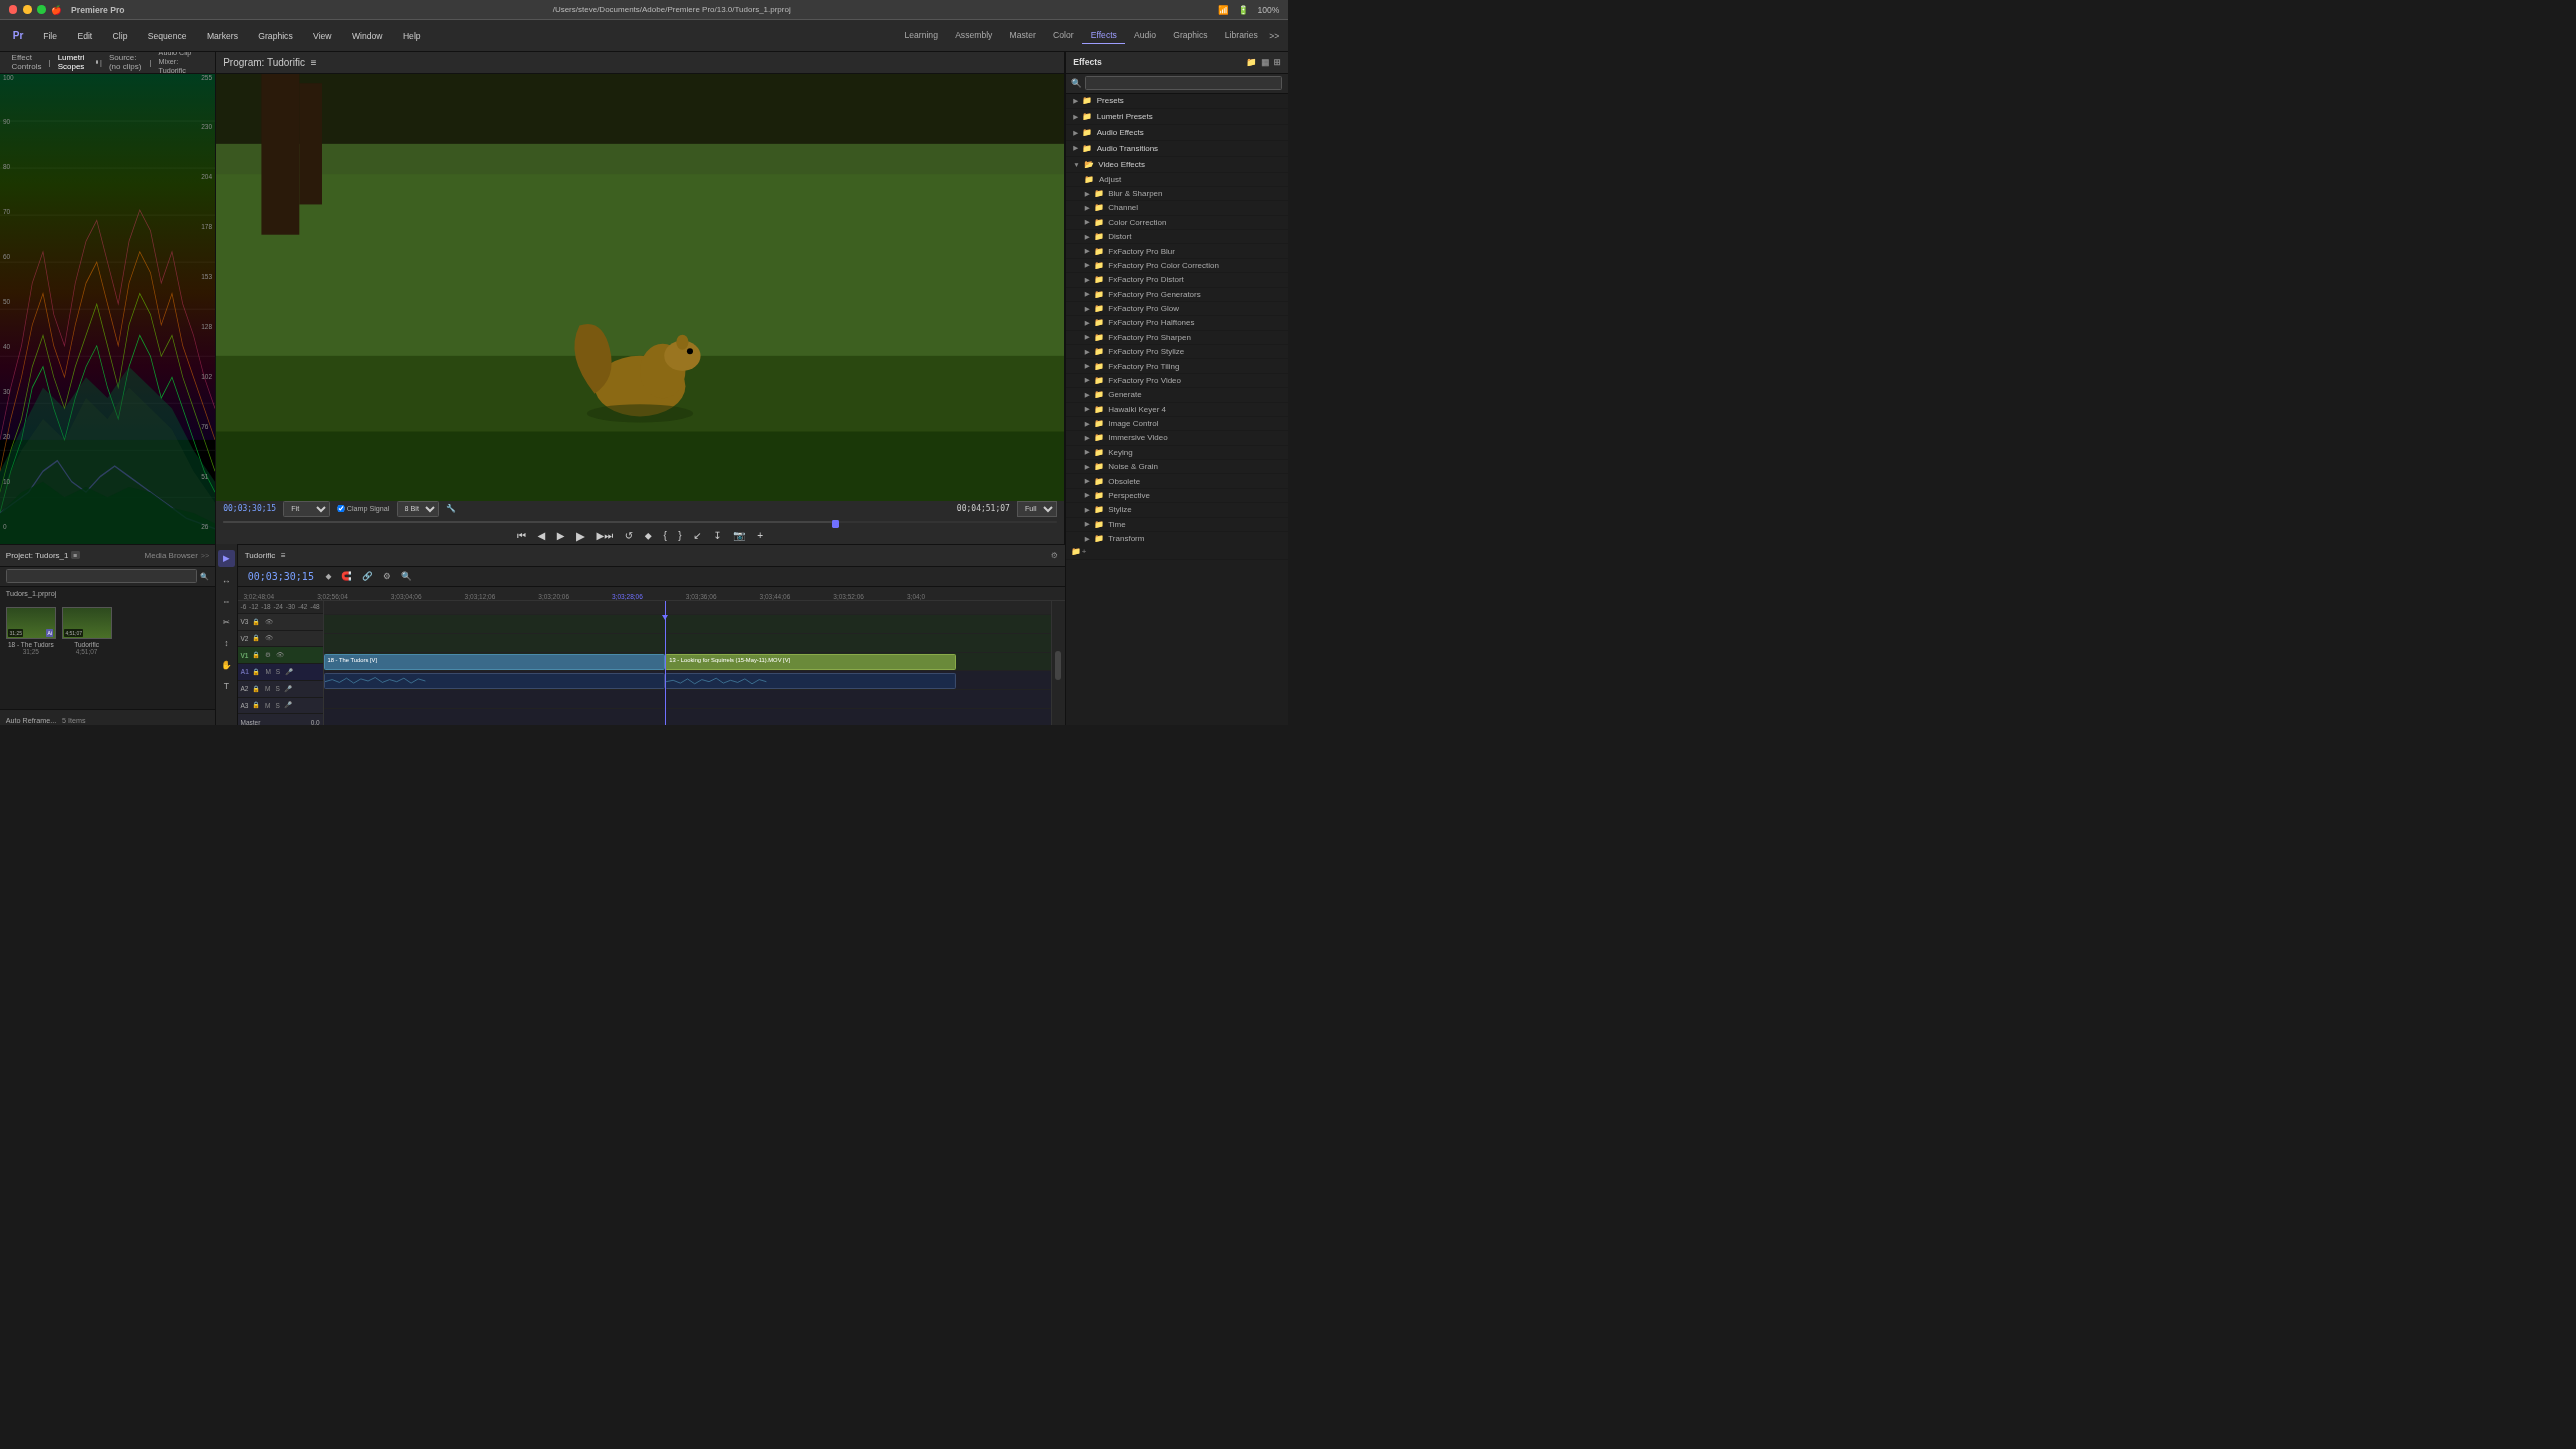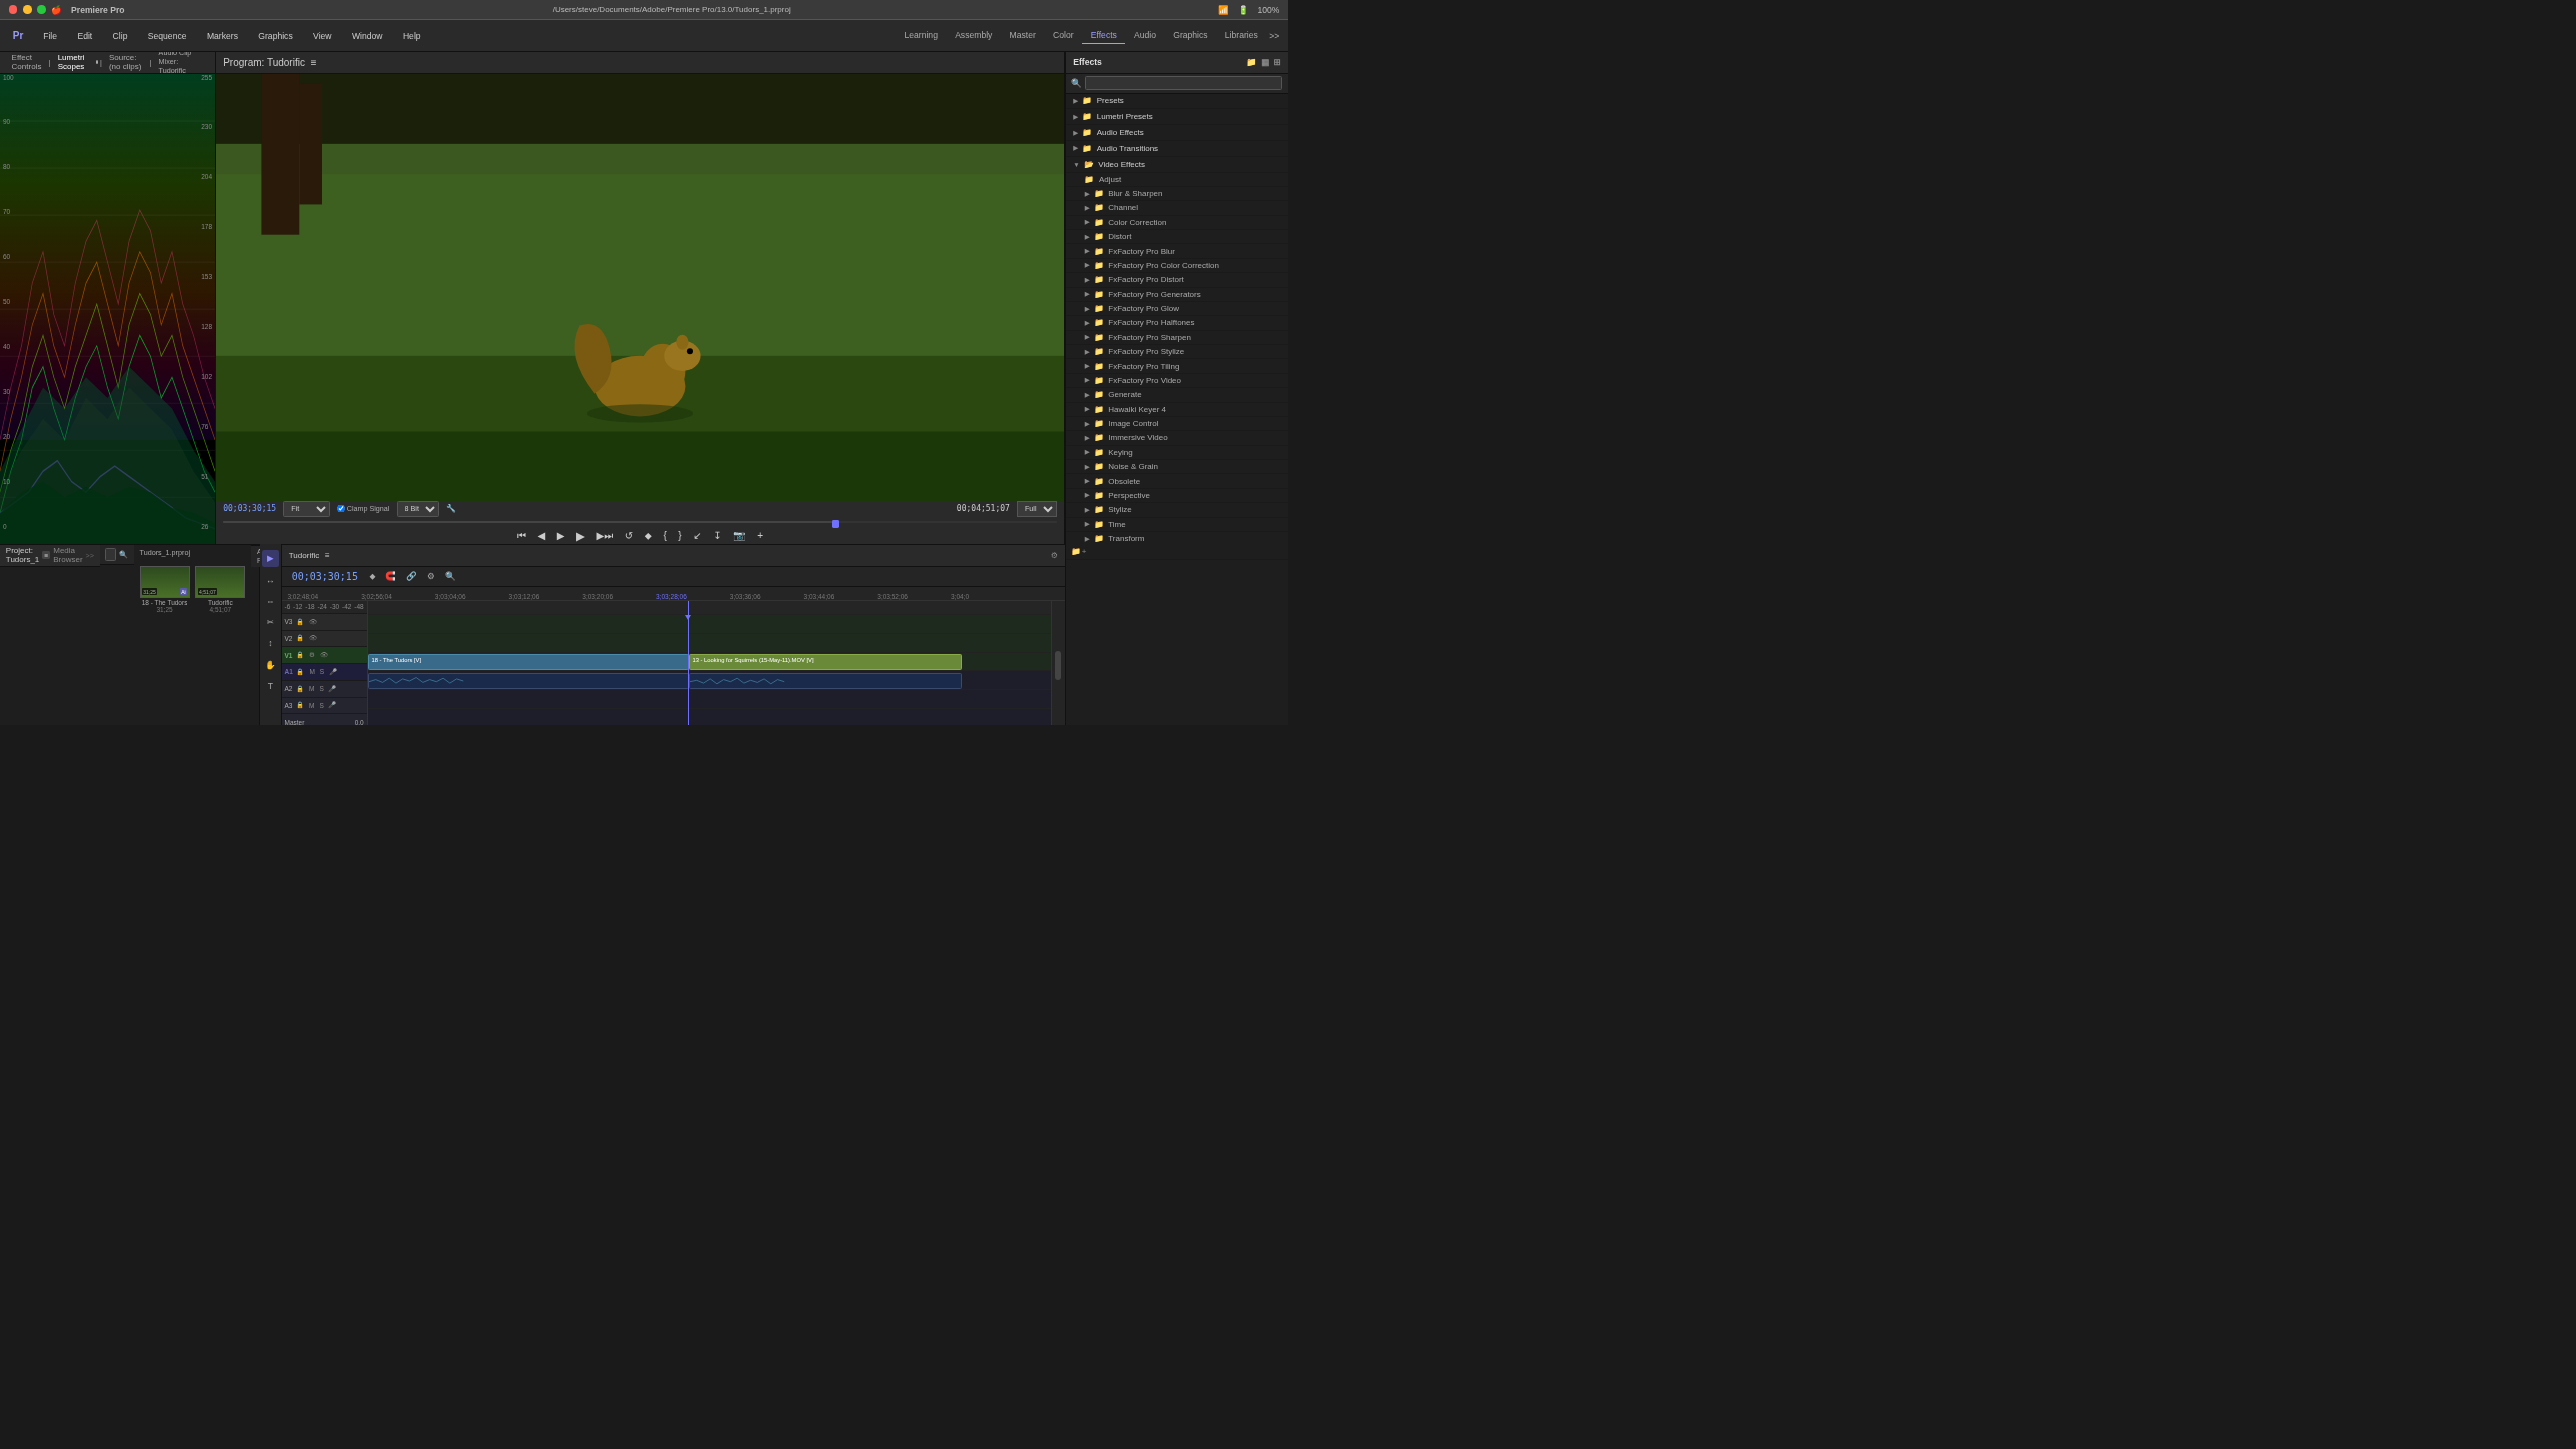--- a/index.html
+++ b/index.html
@@ -177,26 +177,26 @@
     }
 
     
     .bottom-section {
       display: flex;
       height: 187px;
     }
 
     
     .project-panel {
-      width: 260px;
+      width: 216px;
       background: #1e1e1e;
       border-right: 0.7px solid #111;
       border-top: 0.7px solid #111;
       display: flex;
-      flex-direction: row;
+      flex-direction: column;
     }
     .project-panel-header {
       height: 21.6px;
       background: #2a2a2a;
       display: flex;
       align-items: center;
       padding: 0 5.8px;
       border-bottom: 0.7px solid #111;
       gap: 2.9px;
       font-size: 8px;

